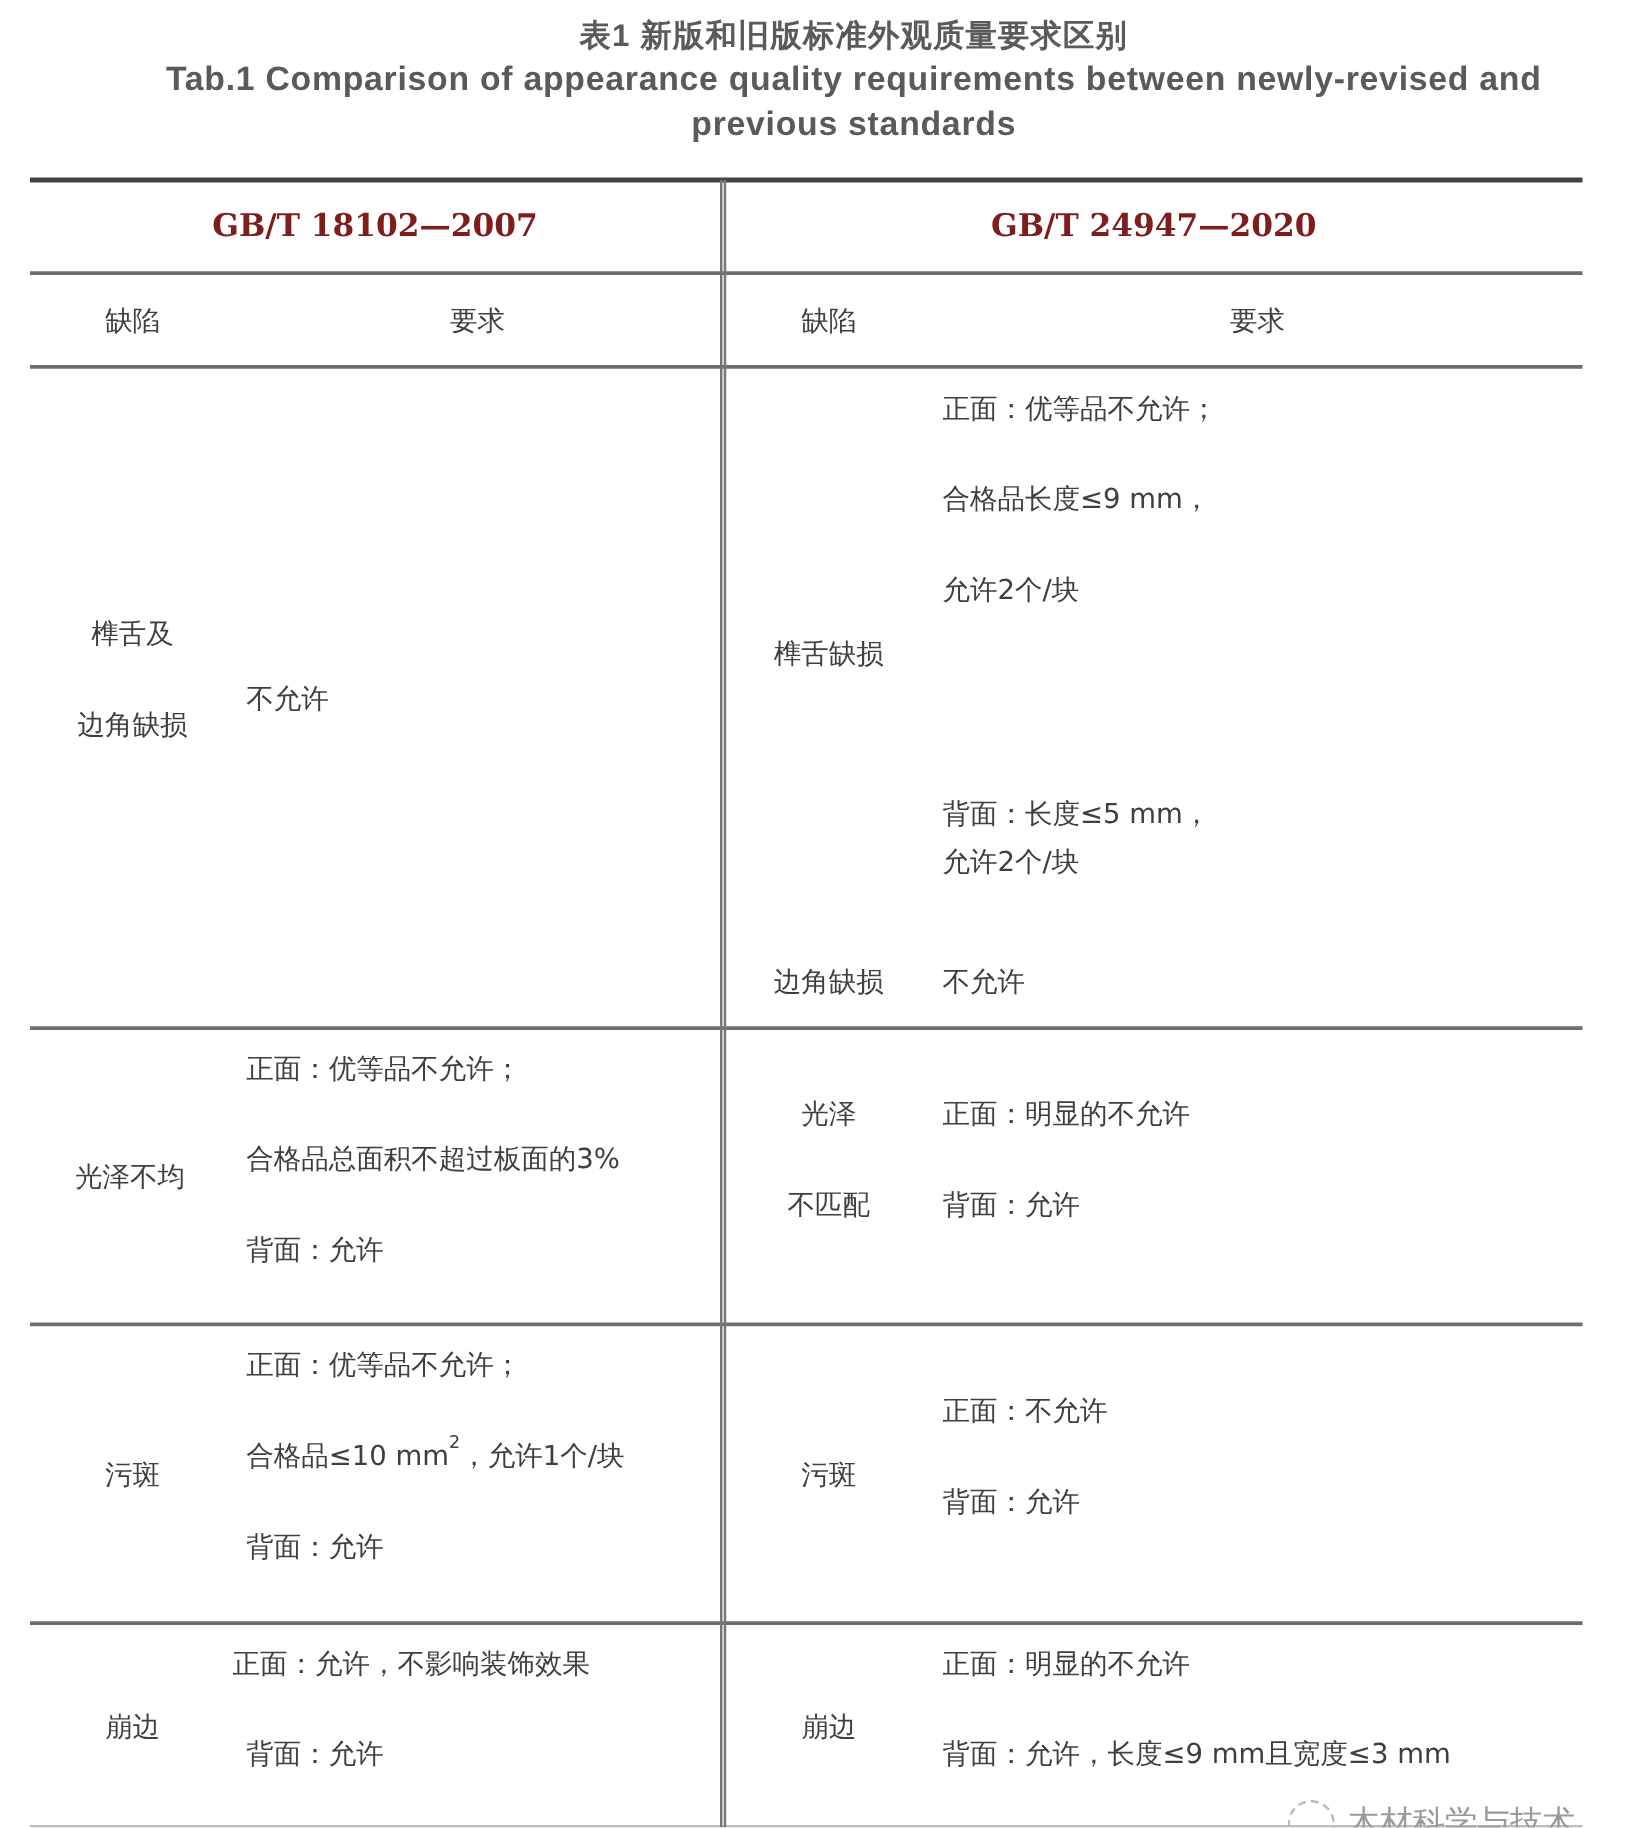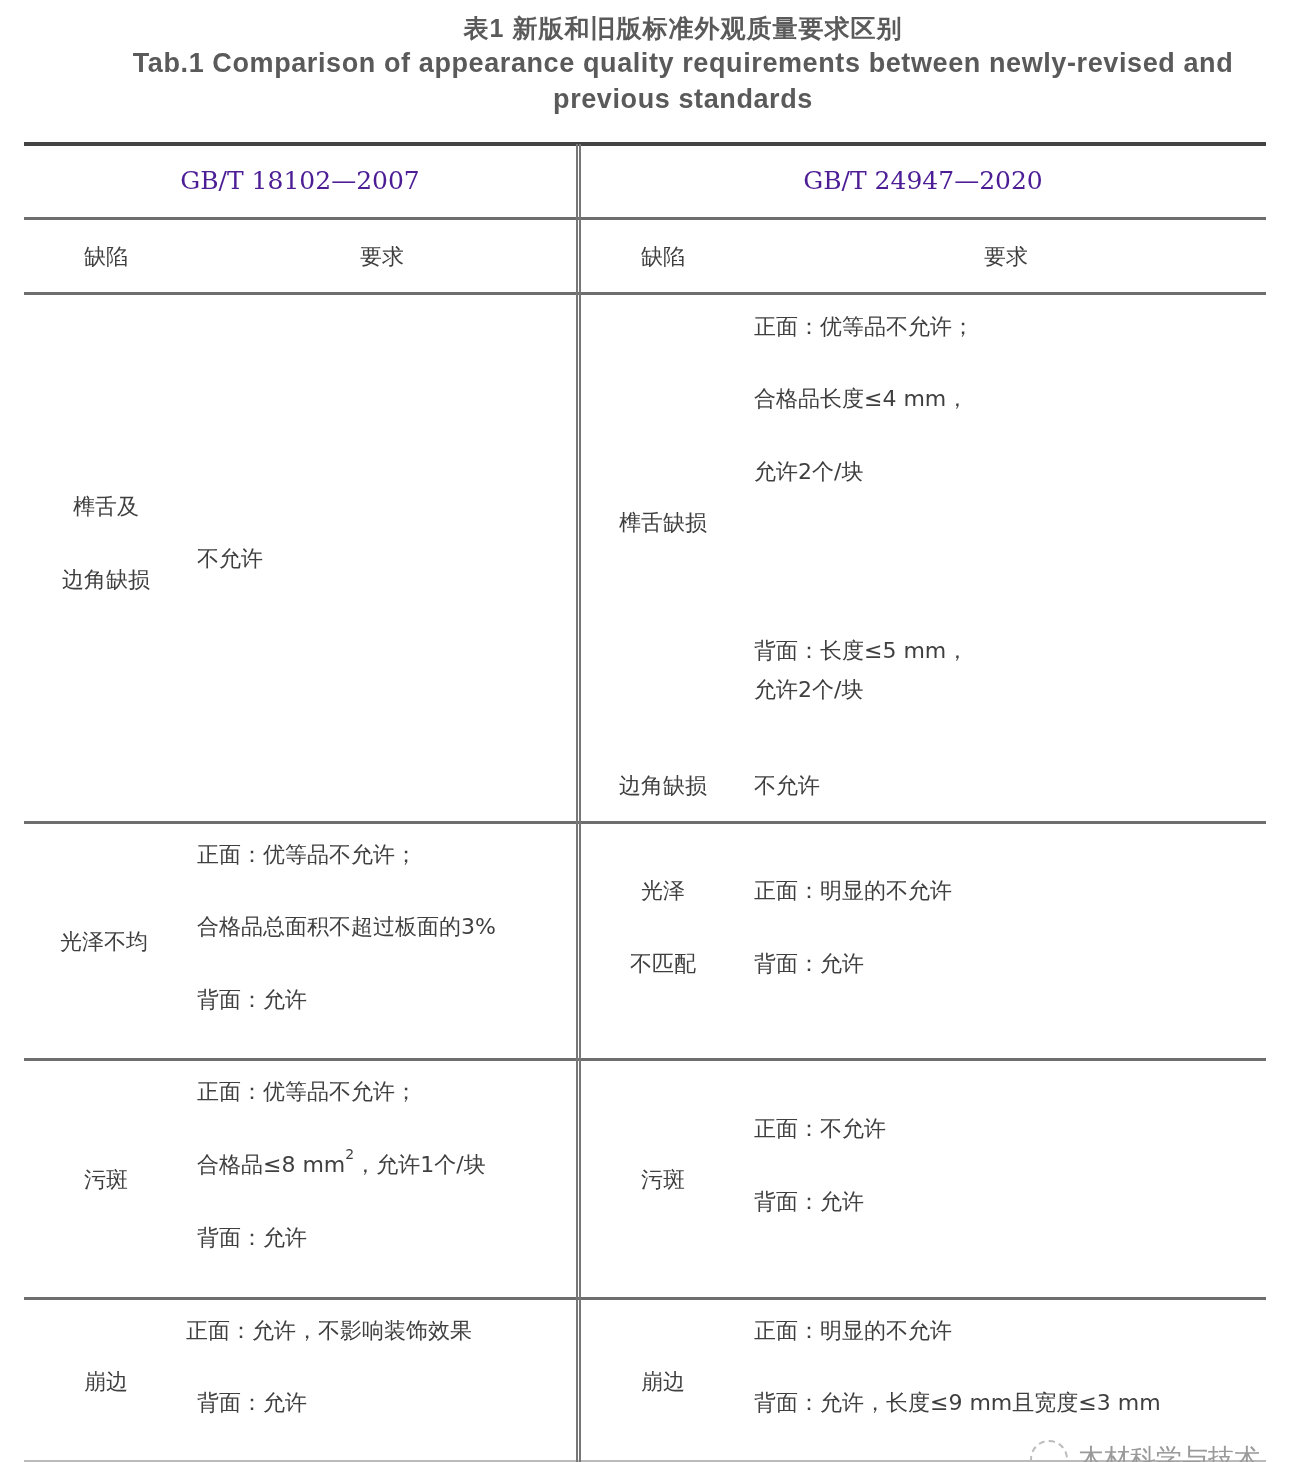--- a/index.html
+++ b/index.html
@@ -8,21 +8,21 @@
     .cap { position: absolute; left: 0; width: 1366px; text-align: center; color: #5a5a5a;
            font-weight: bold; font-family: "Liberation Sans", "DejaVu Sans", sans-serif; }
     .cap-zh { top: 12px; font-size: 25px; letter-spacing: 1px; }
     .cap-en1 { top: 48px; font-size: 27px; letter-spacing: 0.6px; }
     .cap-en2 { top: 84px; font-size: 27px; letter-spacing: 0.6px; }
     .hline { position: absolute; left: 24px; width: 1242px; background: #6e6e6e; }
     .hl-thick { height: 4px; background: #444; }
     .hl { height: 3px; }
     .vline { position: absolute; width: 2px; background: #777; }
     .t { position: absolute; font-size: 22px; white-space: nowrap; color: #3f3f3f; }
-    .std { font-family: "DejaVu Serif", "Liberation Serif", serif; font-weight: normal; font-size: 25px; color: #4c1d95; }
+    .std { font-family: "DejaVu Serif", "Liberation Serif", serif; font-weight: bold; font-size: 25px; color: #7f1d1d; }
     .c { transform: translateX(-50%); }
     sup { font-size: 14px; position: relative; top: -4px; vertical-align: top; }
     .wm { position: absolute; left: 1030px; top: 1440px; font-size: 26px; color: #9a9a9a; white-space: nowrap; }
     .wm-icon { display: inline-block; width: 34px; height: 34px; border: 2px dashed #bbb; border-radius: 50%; vertical-align: middle; margin-right: 10px; }
   </style>
 </head>
 <body>
 
 <div class="cap cap-zh">表1   新版和旧版标准外观质量要求区别</div>
 <div class="cap cap-en1">Tab.1   Comparison of appearance quality requirements between newly-revised and</div>
@@ -51,30 +51,30 @@
   <div class="t c" style="left:106px;top:565px">边角缺损</div>
   <div class="t" style="left:197px;top:544px">不允许</div>
 
   <div class="t c" style="left:104px;top:927px">光泽不均</div>
   <div class="t" style="left:197px;top:840px">正面：优等品不允许；</div>
   <div class="t" style="left:197px;top:912px">合格品总面积不超过板面的3%</div>
   <div class="t" style="left:197px;top:985px">背面：允许</div>
 
   <div class="t c" style="left:106px;top:1165px">污斑</div>
   <div class="t" style="left:197px;top:1077px">正面：优等品不允许；</div>
-  <div class="t" style="left:197px;top:1150px"><span>合格品≤8 mm</span><sup>2</sup><span>，允许1个/块</span></div>
+  <div class="t" style="left:197px;top:1150px"><span>合格品≤10 mm</span><sup>2</sup><span>，允许1个/块</span></div>
   <div class="t" style="left:197px;top:1223px">背面：允许</div>
 
   <div class="t c" style="left:106px;top:1367px">崩边</div>
   <div class="t" style="left:186px;top:1316px">正面：允许，不影响装饰效果</div>
   <div class="t" style="left:197px;top:1388px">背面：允许</div>
 
   <div class="t c" style="left:663px;top:508px">榫舌缺损</div>
   <div class="t" style="left:754px;top:312px">正面：优等品不允许；</div>
-  <div class="t" style="left:754px;top:384px">合格品长度≤4 mm，</div>
+  <div class="t" style="left:754px;top:384px">合格品长度≤9 mm，</div>
   <div class="t" style="left:754px;top:457px">允许2个/块</div>
   <div class="t" style="left:754px;top:636px">背面：长度≤5 mm，</div>
   <div class="t" style="left:754px;top:675px">允许2个/块</div>
 
   <div class="t c" style="left:663px;top:771px">边角缺损</div>
   <div class="t" style="left:754px;top:771px">不允许</div>
 
   <div class="t c" style="left:663px;top:876px">光泽</div>
   <div class="t c" style="left:663px;top:949px">不匹配</div>
   <div class="t" style="left:754px;top:876px">正面：明显的不允许</div>

